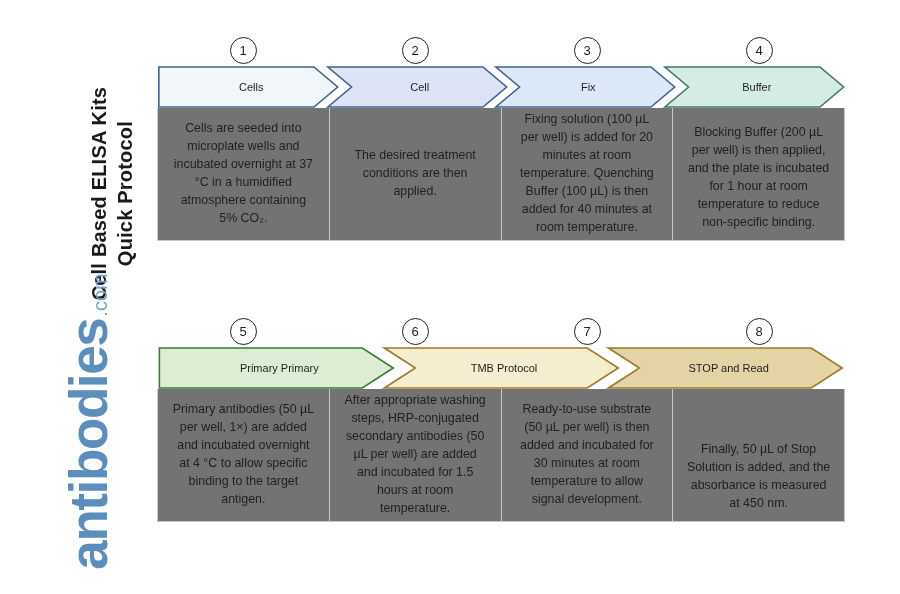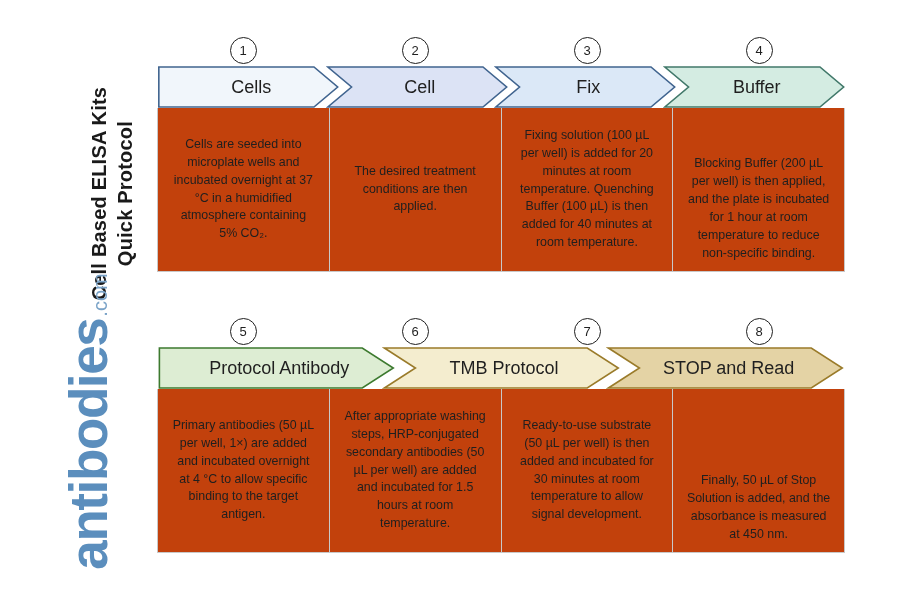--- a/index.html
+++ b/index.html
@@ -107,21 +107,21 @@
     height: 42px;
     display: flex;
   }
   .chevron {
     flex: 1 1 0;
     position: relative;
     height: 42px;
     display: flex;
     align-items: center;
     justify-content: center;
-    font-size: 18px;
+    font-size: 11px;
     color: #1f1f1f;
     margin-right: -14px;
     box-sizing: border-box;
   }
   .chevron:last-child { margin-right: 0; }
   .chevron .chev-svg {
     position: absolute;
     inset: 0;
     width: 100%;
     height: 100%;
@@ -131,25 +131,25 @@
     position: relative;
     z-index: 2;
     padding-left: 6px;
     text-align: center;
   }
 
   
   .desc-strip {
     position: relative;
     display: flex;
-    height: 164px;
+    height: 133px;
     border: 1px solid #c8c8c8;
     border-top: none;
     box-sizing: border-box;
-    background: #c2410c;
+    background: #737373;
   }
   .desc-cell {
     flex: 1 1 0;
     border-right: 1px solid #c8c8c8;
     box-sizing: border-box;
     display: flex;
     align-items: center;
     justify-content: center;
     padding: 8px 13px;
   }
@@ -243,21 +243,21 @@
       </div>
       <div class="number-slot">
         <div class="step-number">8</div>
       </div>
     </div>
   <div class="banner">
       <div class="chevron">
         <svg class="chev-svg" viewBox="0 0 100 42" preserveAspectRatio="none">
           <path d="M1,1 L86,1 L99,21 L86,41 L1,41 Z" fill="#ddedd3" stroke="#3d7a2f" stroke-width="1.6" vector-effect="non-scaling-stroke" stroke-linejoin="miter"></path>
         </svg>
-        <span class="chev-label">Protocol Antibody</span>
+        <span class="chev-label">Primary Primary</span>
       </div>
       <div class="chevron">
         <svg class="chev-svg" viewBox="0 0 100 42" preserveAspectRatio="none">
           <path d="M1,1 L86,1 L99,21 L86,41 L1,41 L14,21 Z" fill="#f4edcf" stroke="#9a7b2a" stroke-width="1.6" vector-effect="non-scaling-stroke" stroke-linejoin="miter"></path>
         </svg>
         <span class="chev-label">TMB Protocol</span>
       </div>
       <div class="chevron">
         <svg class="chev-svg" viewBox="0 0 100 42" preserveAspectRatio="none">
           <path d="M1,1 L86,1 L99,21 L86,41 L1,41 L14,21 Z" fill="#e4d3a5" stroke="#9a7b2a" stroke-width="1.6" vector-effect="non-scaling-stroke" stroke-linejoin="miter"></path>

